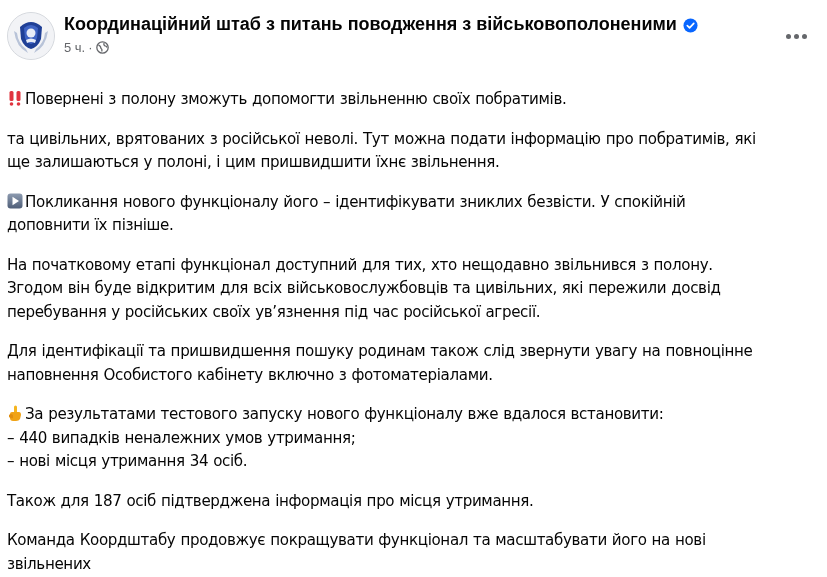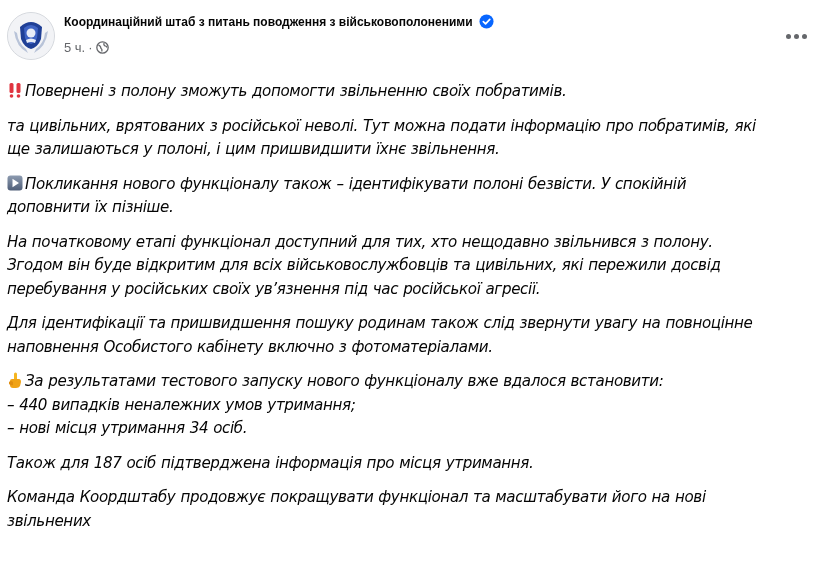--- a/index.html
+++ b/index.html
@@ -38,21 +38,21 @@
       border: 1px solid #d6d9de;
       overflow: hidden;
     }
     .avatar svg { display: block; }
     .page-name {
       position: absolute;
       left: 64px;
       top: 14px;
       font-family: "Liberation Sans", sans-serif;
       font-weight: bold;
-      font-size: 12px;
+      font-size: 18px;
       color: #050505;
       white-space: nowrap;
       display: flex;
       align-items: center;
       gap: 6px;
     }
     .verified-icon {
       display: inline-block;
       width: 15px;
       height: 15px;
@@ -99,22 +99,21 @@
       top: 72px;
       width: 810px;
       font-family: "DejaVu Sans", sans-serif;
       font-size: 15.1px;
       line-height: 23.5px;
       color: #050505;
       letter-spacing: -0.35px;
       word-spacing: 0.5px;
     }
     .para {
-      margin: 8px 0 11px 0;
-      font-style: italic;
+      margin: 16px 0 11px 0;
     }
     .line {
       display: block;
       white-space: nowrap;
     }
     .emoji {
       display: inline-block;
       width: 16px;
       height: 16px;
       vertical-align: -2px;
@@ -180,21 +179,21 @@
     <p class="para">
       <span class="line"><span class="emoji"><svg width="16" height="16" viewBox="0 0 16 16">
               <defs>
                 <linearGradient id="pg" x1="0" y1="0" x2="0" y2="1">
                   <stop offset="0" stop-color="#8d9bb0"></stop>
                   <stop offset="1" stop-color="#4f5e78"></stop>
                 </linearGradient>
               </defs>
               <rect x="0.5" y="0.5" width="15" height="15" rx="3" fill="url(#pg)"></rect>
               <path d="M5.5 3.8 L12 8 L5.5 12.2 Z" fill="#ffffff"></path>
-            </svg></span><span>Покликання нового функціоналу також – ідентифікувати полоні безвісти. У спокійній</span></span>
+            </svg></span><span>Покликання нового функціоналу його – ідентифікувати зниклих безвісти. У спокійній</span></span>
       <span class="line">доповнити їх пізніше.</span>
     </p>
     <p class="para">
       <span class="line">На початковому етапі функціонал доступний для тих, хто нещодавно звільнився з полону.</span>
       <span class="line">Згодом він буде відкритим для всіх військовослужбовців та цивільних, які пережили досвід</span>
       <span class="line">перебування у російських своїх ув’язнення під час російської агресії.</span>
     </p>
     <p class="para">
       <span class="line">Для ідентифікації та пришвидшення пошуку родинам також слід звернути увагу на повноцінне</span>
       <span class="line">наповнення Особистого кабінету включно з фотоматеріалами.</span>

